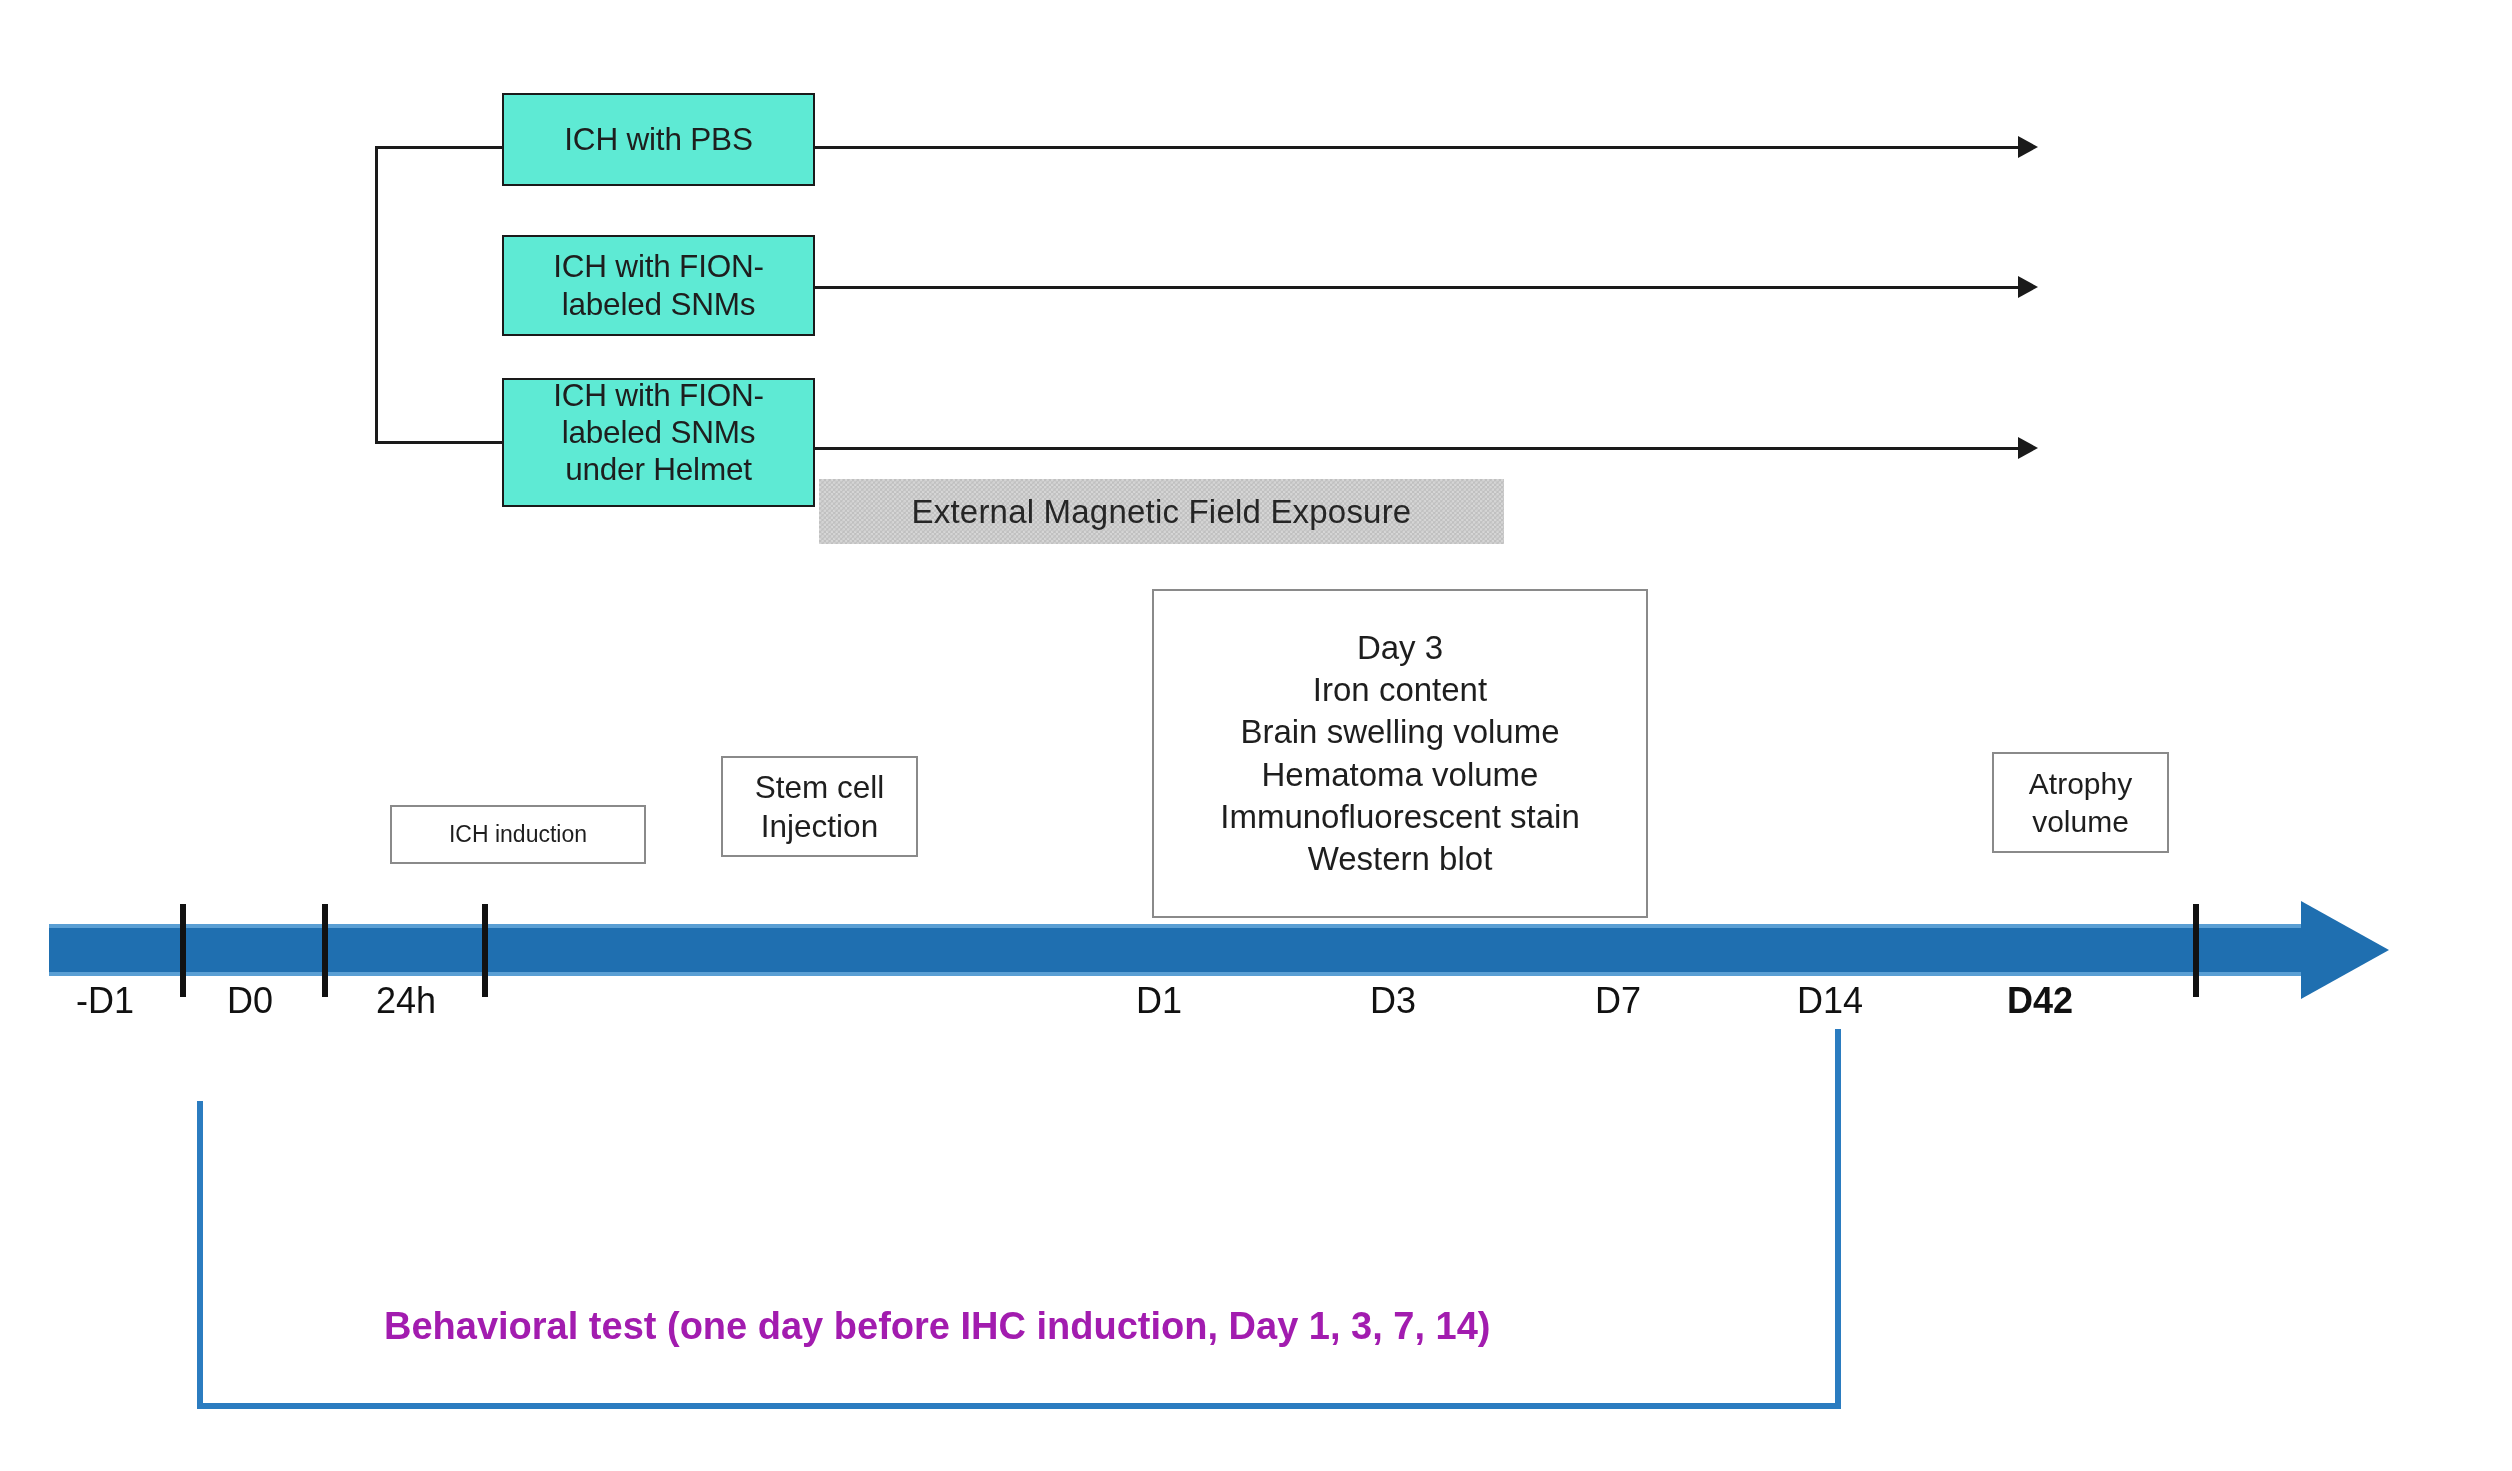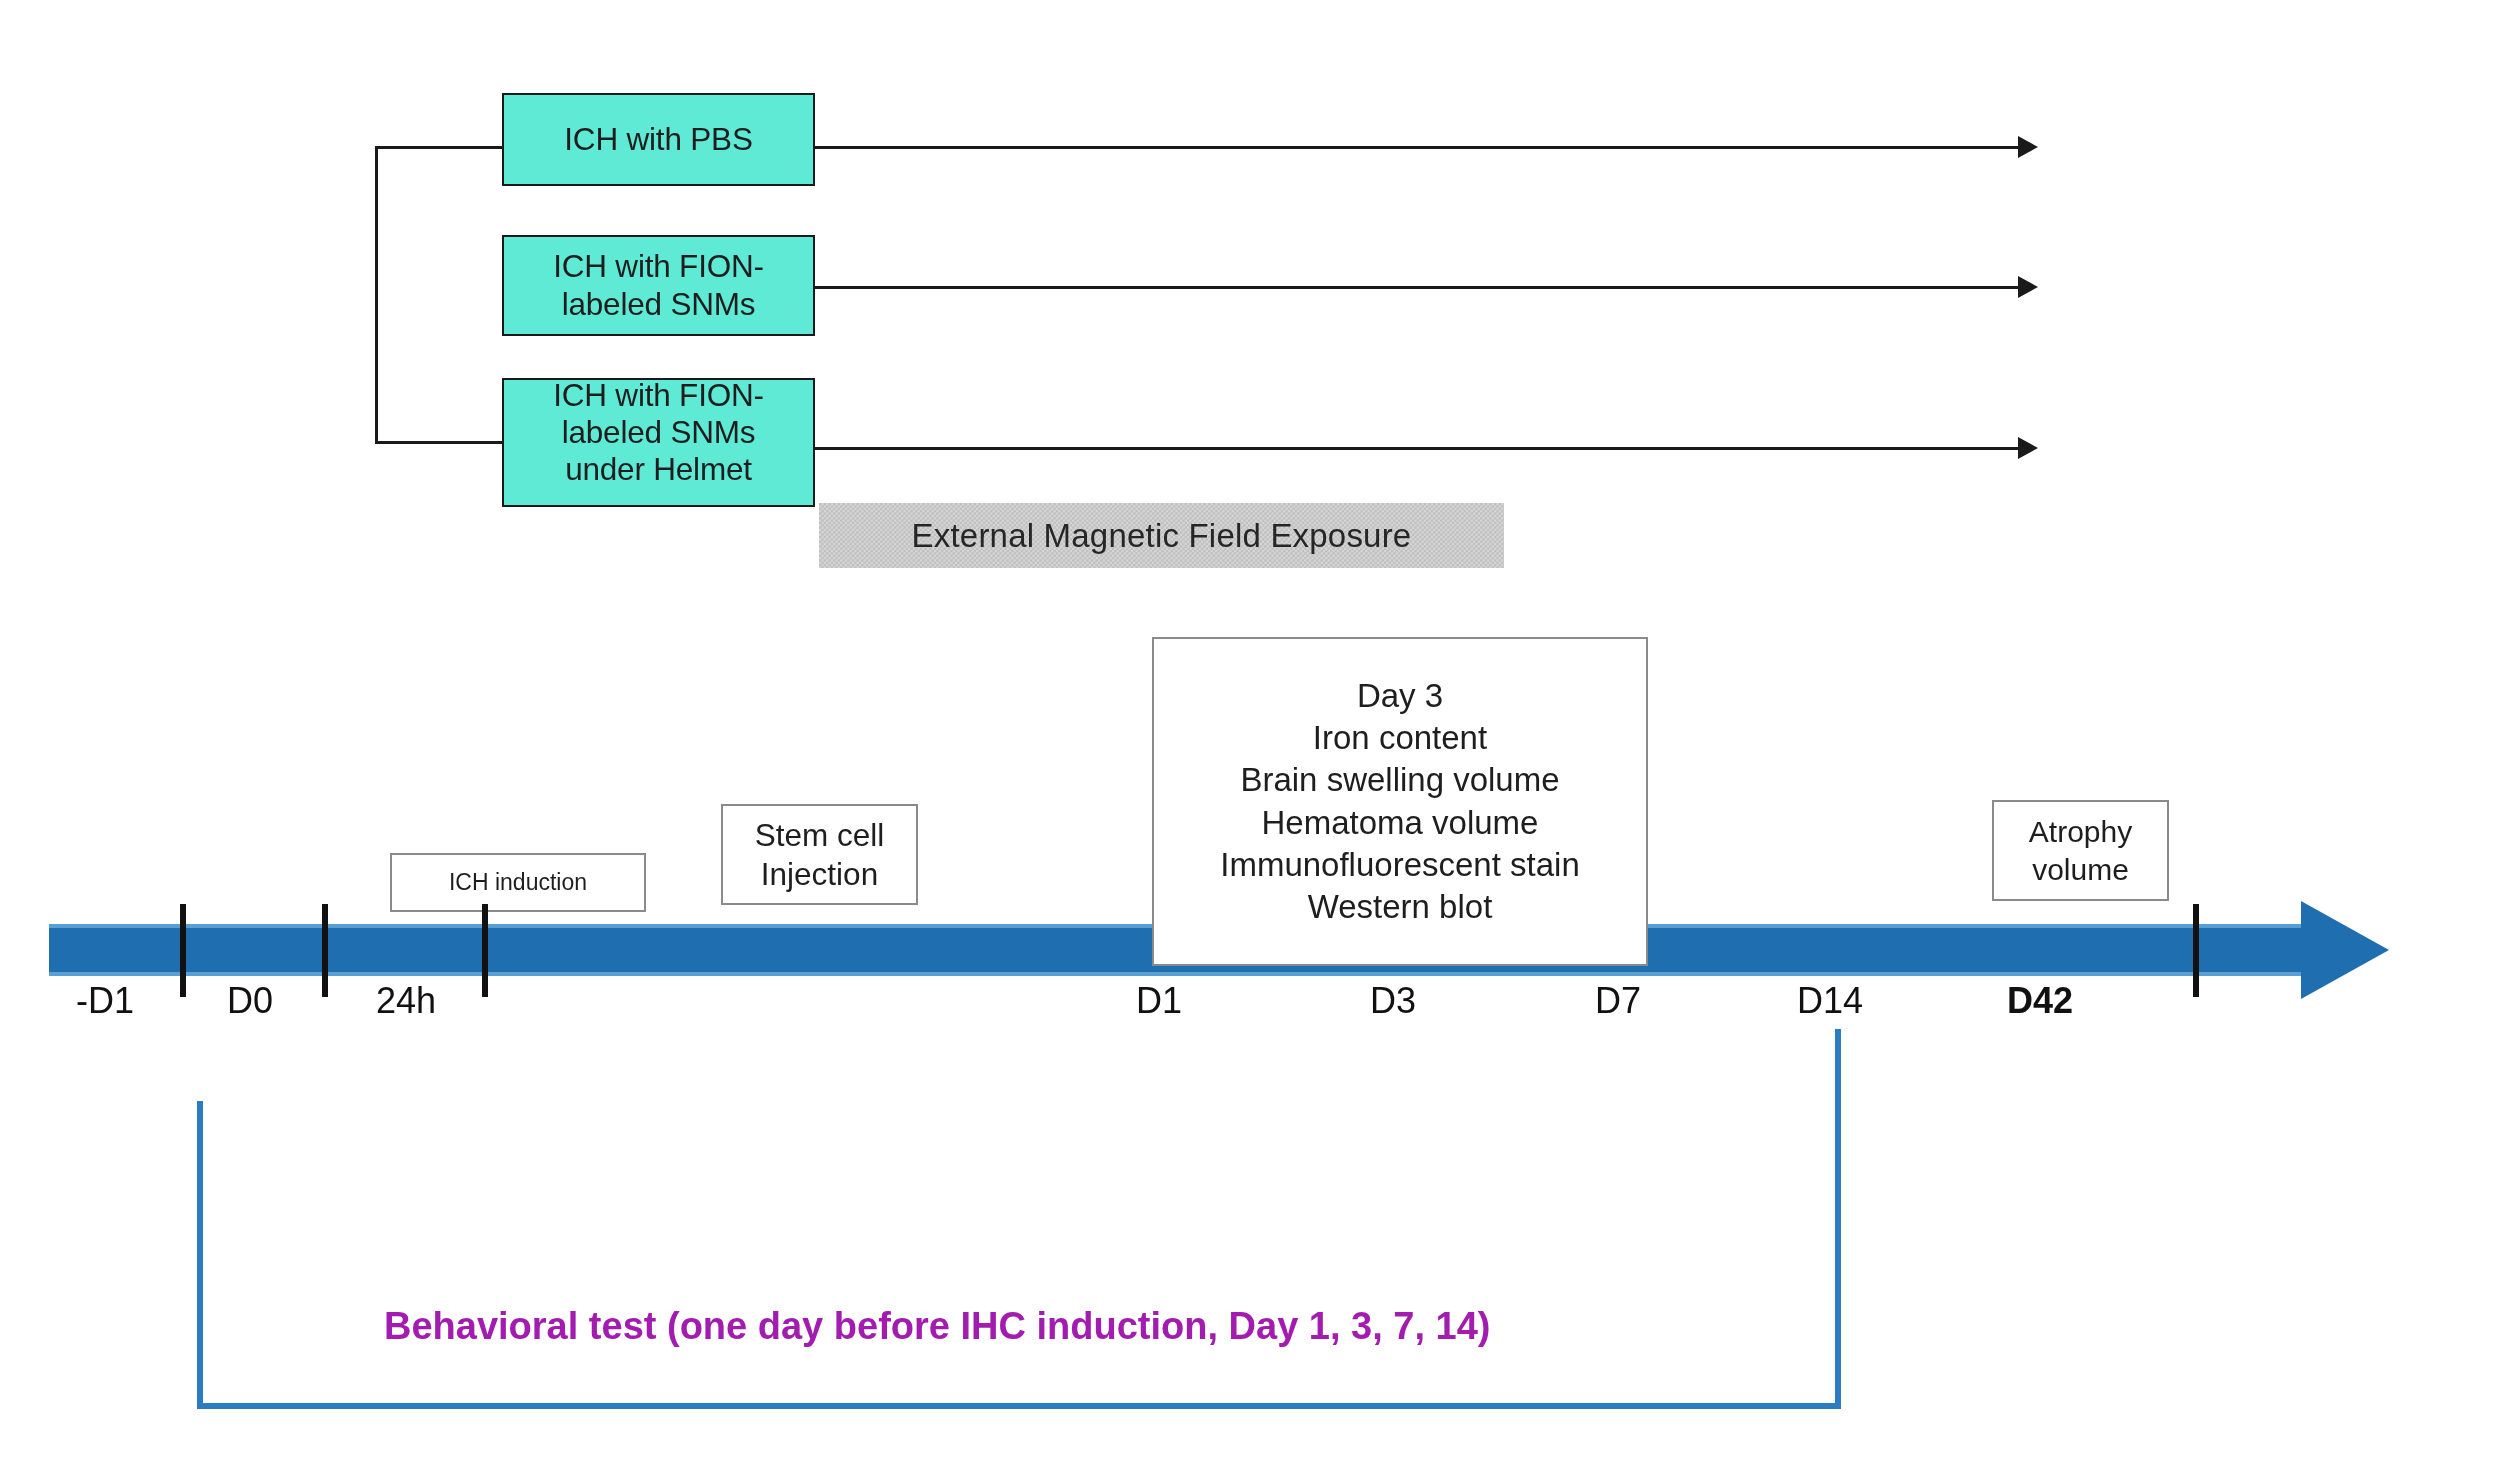--- a/index.html
+++ b/index.html
@@ -75,21 +75,20 @@
   
   .event-box {
     border: 2.4px solid #8a8a8a;
     background: #ffffff;
     display: flex;
     align-items: center;
     justify-content: center;
     text-align: center;
     color: #1e1e1e;
     z-index: 7;
-    margin-top: 48px;
   }
   .event-box .lines { width: 100%; }
   .event-box .lines > span { display: block; }
 
   #day3-box { font-size: 33px; line-height: 1.28; }
   #ich-induction-box { font-size: 23px; }
   #stemcell-box { font-size: 31.5px; line-height: 1.22; }
   #atrophy-box { font-size: 30px; line-height: 1.24; }
 
   
@@ -177,21 +176,21 @@
   <div class="abs group-box overflow" id="group-box-2" style="left:502px; top:378px; width:313px; height:129px;">
     <span class="lines">
       <span>ICH with FION-</span>
       <span>labeled SNMs</span>
       <span>under Helmet</span>
     </span>
   </div>
   <div class="abs hline" style="left:815px; top:447px; width:1207px;"></div>
   <div class="abs arrow-head" style="left:2018px; top:437px;"></div>
 
-  <div class="abs mag-bar" id="magnetic-bar" style="left:819px; top:479px; width:685px; height:65px;margin-top:24px;">
+  <div class="abs mag-bar" id="magnetic-bar" style="left:819px; top:479px; width:685px; height:65px;">
     <span>External Magnetic Field Exposure</span>
   </div>
 
   <div class="abs event-box" id="day3-box" style="left:1152px; top:589px; width:496px; height:329px;">
     <span class="lines">
       <span>Day 3</span>
       <span>Iron content</span>
       <span>Brain swelling volume</span>
       <span>Hematoma volume</span>
       <span>Immunofluorescent  stain</span>

